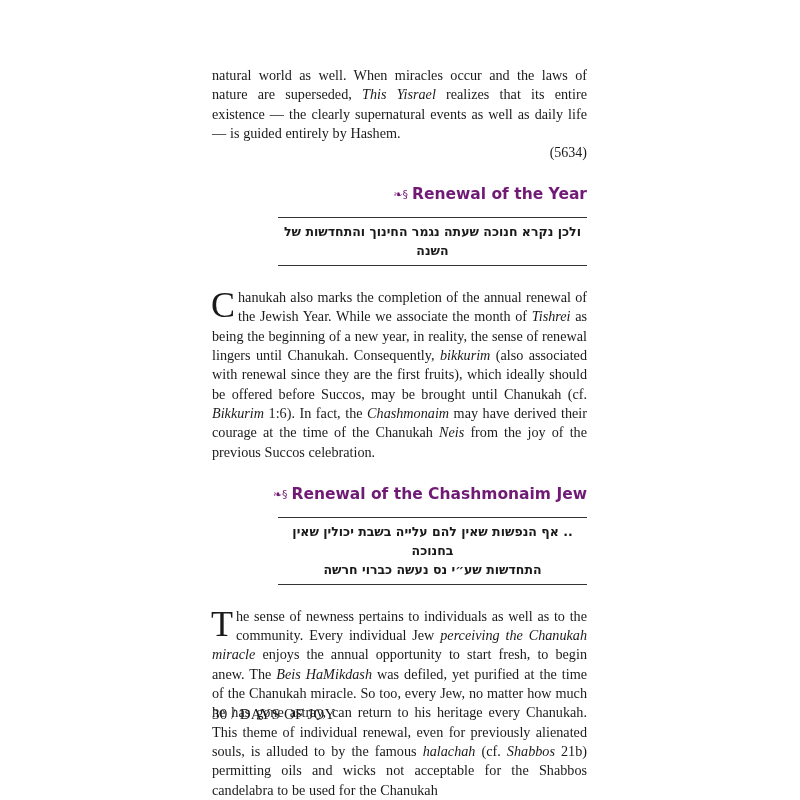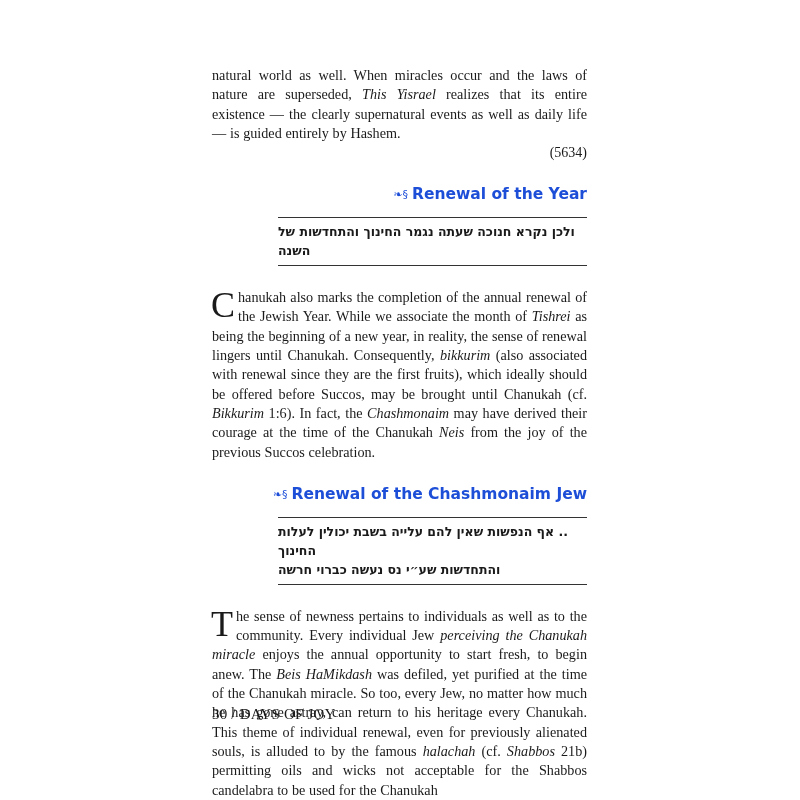--- a/index.html
+++ b/index.html
@@ -13,29 +13,29 @@
     position: absolute; left: 212px; top: 66px; width: 375px;
   }
   .para {
     font-size: 14.2px; line-height: 19.3px; text-align: justify;
     margin: 0; word-spacing: 0.2px;
   }
   .para i { font-style: italic; }
   .cite { text-align: right; font-size: 14px; line-height: 19px; }
   .heading {
     text-align: right; font-family: "DejaVu Sans", "Liberation Sans", sans-serif;
-    font-weight: bold; font-size: 15.5px; color: #1d4ed8;
+    font-weight: bold; font-size: 15.5px; color: #701a75;
     margin: 0;
   }
   .heading .orn {
     font-weight: normal; font-size: 11px; margin-right: 4px; vertical-align: 1px;
   }
   .hebbox {
     margin-left: 66px; border-top: 1.4px solid #333; border-bottom: 1.4px solid #333;
-    direction: rtl; text-align: left;
+    direction: rtl; text-align: center;
     font-family: "DejaVu Sans", "Liberation Sans", sans-serif;
     font-weight: bold; font-size: 12.5px; line-height: 19px;
     padding: 4px 0 5px 0;
   }
   .dropcap {
     float: left; font-size: 36px; line-height: 30px; margin: 2px 3px 0 -1px;
     font-family: "Liberation Serif", serif;
   }
   .footer {
     position: absolute; left: 212px; top: 706px;
@@ -52,21 +52,21 @@
 
   <h2 class="heading" style="margin-top:23px;"><span class="orn">❧§</span><span>Renewal of the Year</span></h2>
 
   <div class="hebbox" style="margin-top:14px;">ולכן נקרא חנוכה שעתה נגמר החינוך והתחדשות של השנה</div>
 
   <p class="para" style="margin-top:22px;"><span class="dropcap">C</span><span>hanukah also marks the completion of the annual renewal of the Jewish Year. While we associate the month of </span><i>Tishrei</i><span> as being the beginning of a new year, in reality, the sense of renewal lingers until Chanukah. Consequently, </span><i>bikkurim</i><span> (also associated with renewal since they are the first fruits), which ideally should be offered before Succos, may be brought until Chanukah (cf. </span><i>Bikkurim</i><span> 1:6). In fact, the </span><i>Chashmonaim</i><span> may have derived their courage at the time of the Chanukah </span><i>Neis</i><span> from the joy of the previous Succos celebration.</span></p>
 
   <h2 class="heading" style="margin-top:23px;"><span class="orn">❧§</span><span>Renewal of the Chashmonaim Jew</span></h2>
 
   <div class="hebbox" style="margin-top:14px;">
-    <div>.. אף הנפשות שאין להם עלייה בשבת יכולין לעלות החינוך</div>
-    <div>והתחדשות שע״י נס נעשה כברוי חרשה</div>
+    <div>.. אף הנפשות שאין להם עלייה בשבת יכולין שאין בחנוכה</div>
+    <div>התחדשות שע״י נס נעשה כברוי חרשה</div>
   </div>
 
   <p class="para" style="margin-top:22px;"><span class="dropcap">T</span><span>he sense of newness pertains to individuals as well as to the community. Every individual Jew </span><i>perceiving the Chanukah miracle</i><span> enjoys the annual opportunity to start fresh, to begin anew. The </span><i>Beis HaMikdash</i><span> was defiled, yet purified at the time of the Chanukah miracle. So too, every Jew, no matter how much he has gone astray, can return to his heritage every Chanukah. This theme of individual renewal, even for previously alienated souls, is alluded to by the famous </span><i>halachah</i><span> (cf. </span><i>Shabbos</i><span> 21b) permitting oils and wicks not acceptable for the Shabbos candelabra to be used for the Chanukah </span></p>
 
 </div>
 
 <div class="footer">30 / DAYS OF JOY</div>
 
 </body></html>

